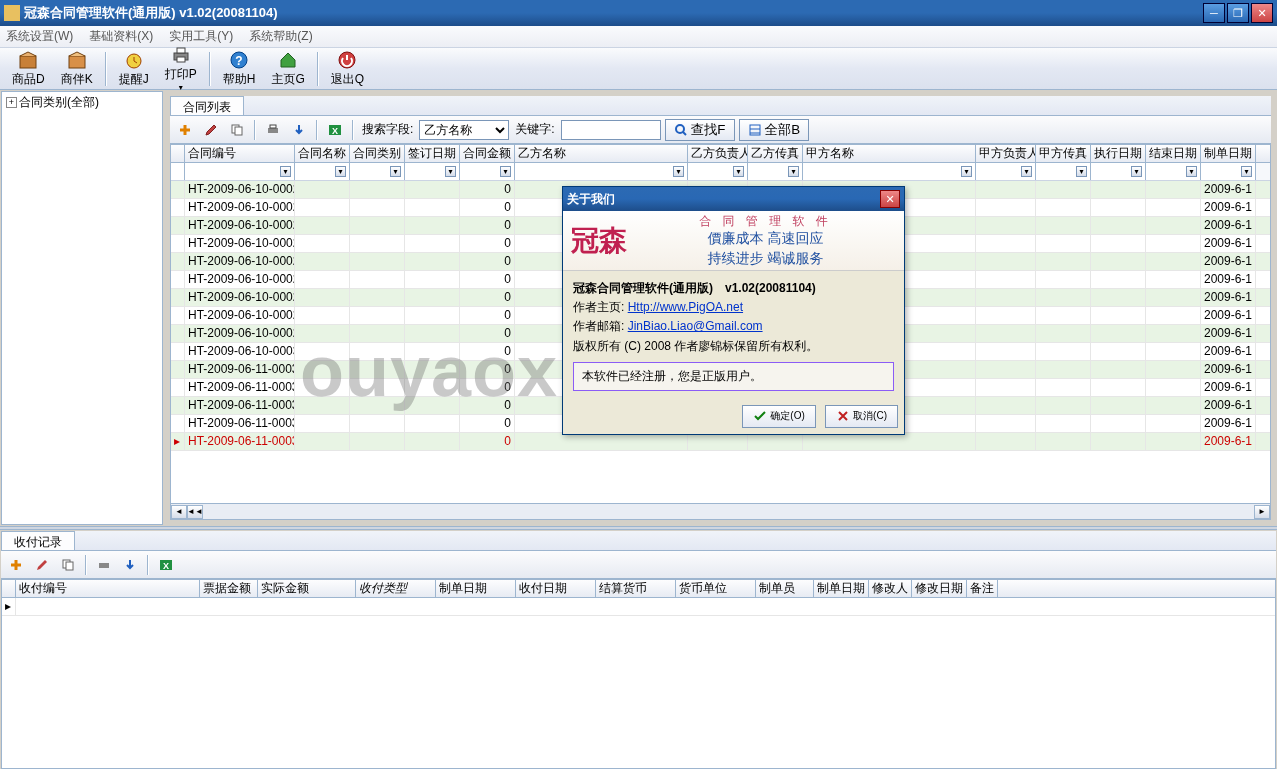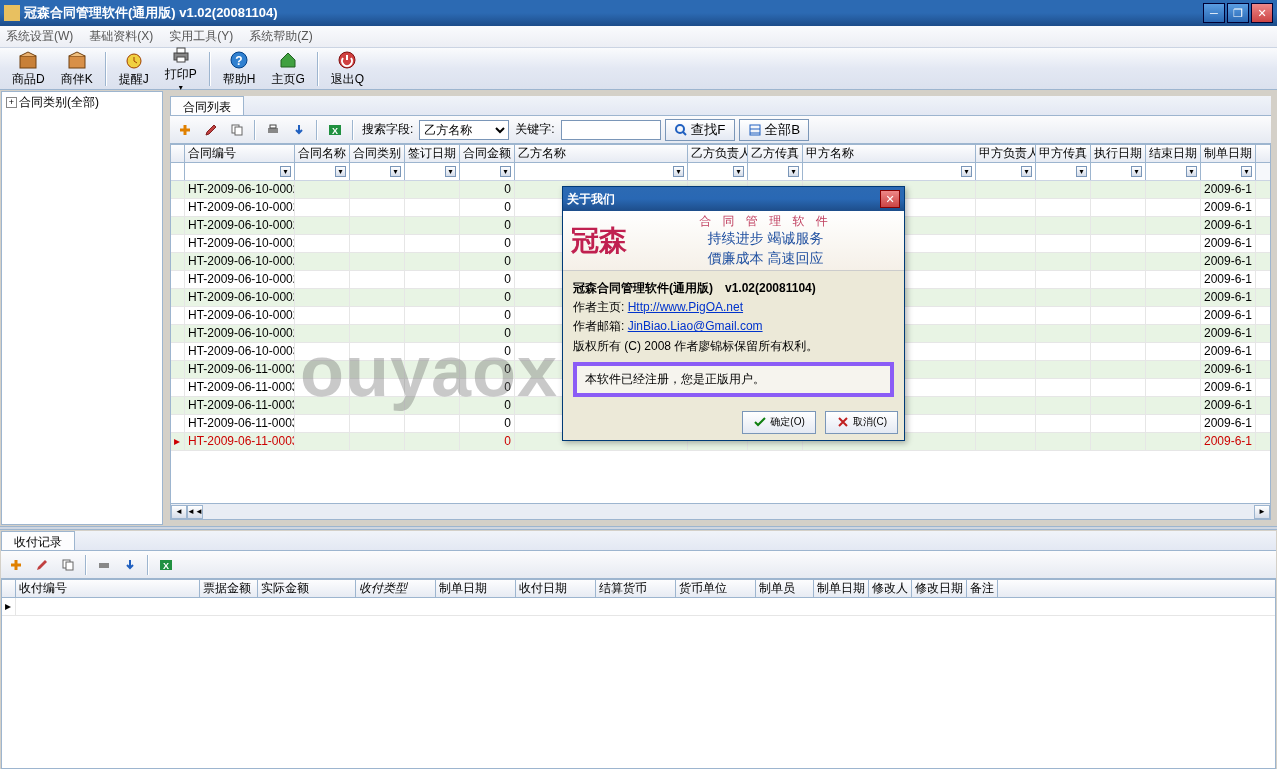--- a/index.html
+++ b/index.html
@@ -659,30 +659,30 @@
 
 <div class="dialog">
   <div class="dlgtitle">
     <span class="t">关于我们</span>
     <div class="dlgclose">✕</div>
   </div>
   <div class="dlgbanner">
     <div class="brand">冠森</div>
     <div class="slogan">
       <div style="font-size:12px;letter-spacing:4px;color:#c04060">合 同 管 理 软 件</div>
+      <div>價廉成本 高速回应</div>
       <div>持续进步 竭诚服务</div>
-      <div>價廉成本 高速回应</div>
     </div>
   </div>
   <div class="dlgbody">
     <div style="font-weight:bold">冠森合同管理软件(通用版)　v1.02(20081104)</div>
     <div><span>作者主页: </span><a>Http://www.PigOA.net</a></div>
     <div><span>作者邮箱: </span><a>JinBiao.Liao@Gmail.com</a></div>
     <div>版权所有 (C) 2008 作者廖锦标保留所有权利。</div>
-    <div style="border:4px solid #8b5cf6;padding:4px 8px;margin-top:6px;background:#f6f4ee">本软件已经注册，您是正版用户。</div>
+    <div style="border:1px solid #8b5cf6;padding:4px 8px;margin-top:6px;background:#f6f4ee">本软件已经注册，您是正版用户。</div>
   </div>
   <div class="dlgfoot">
     <button class="dlgbtn">
         <span class="ci">
           <svg viewBox="0 0 14 14">
             <path d="M2 7 l3 3 l7 -7" fill="none" stroke="#108010" stroke-width="2"></path>
           </svg>
         </span>
         <span>确定(O)</span>
       </button>

